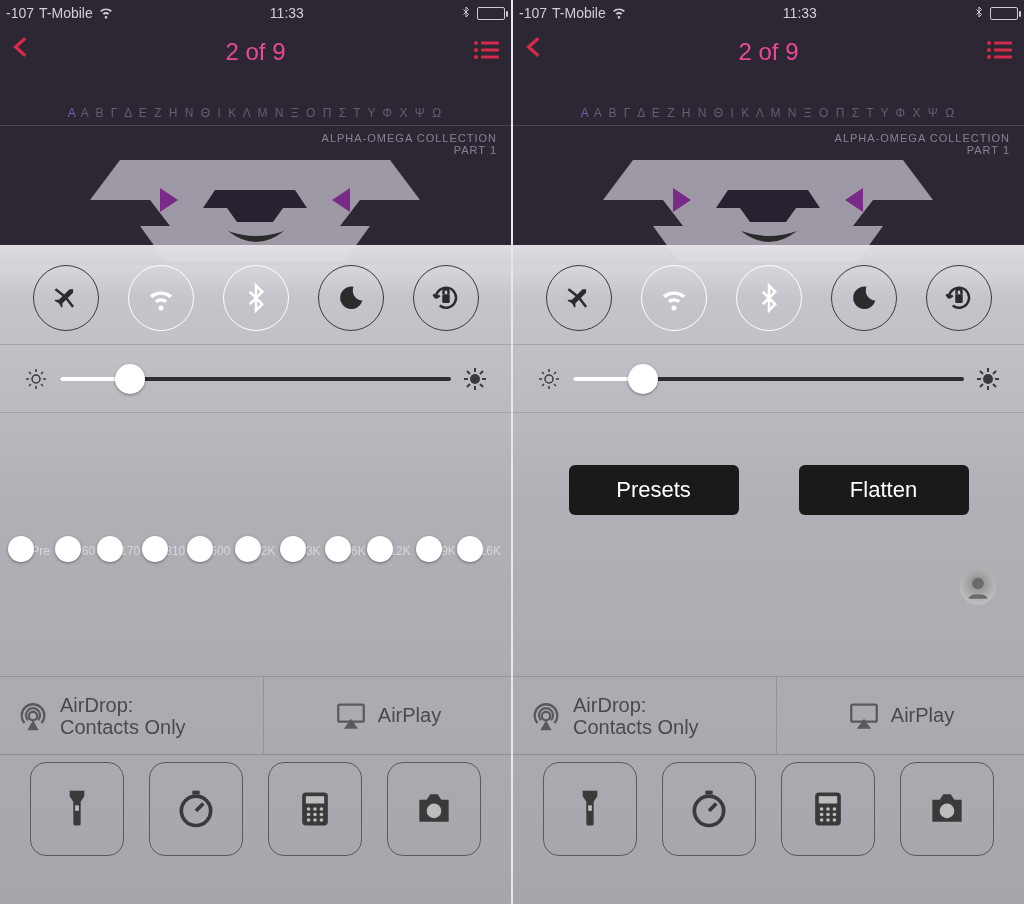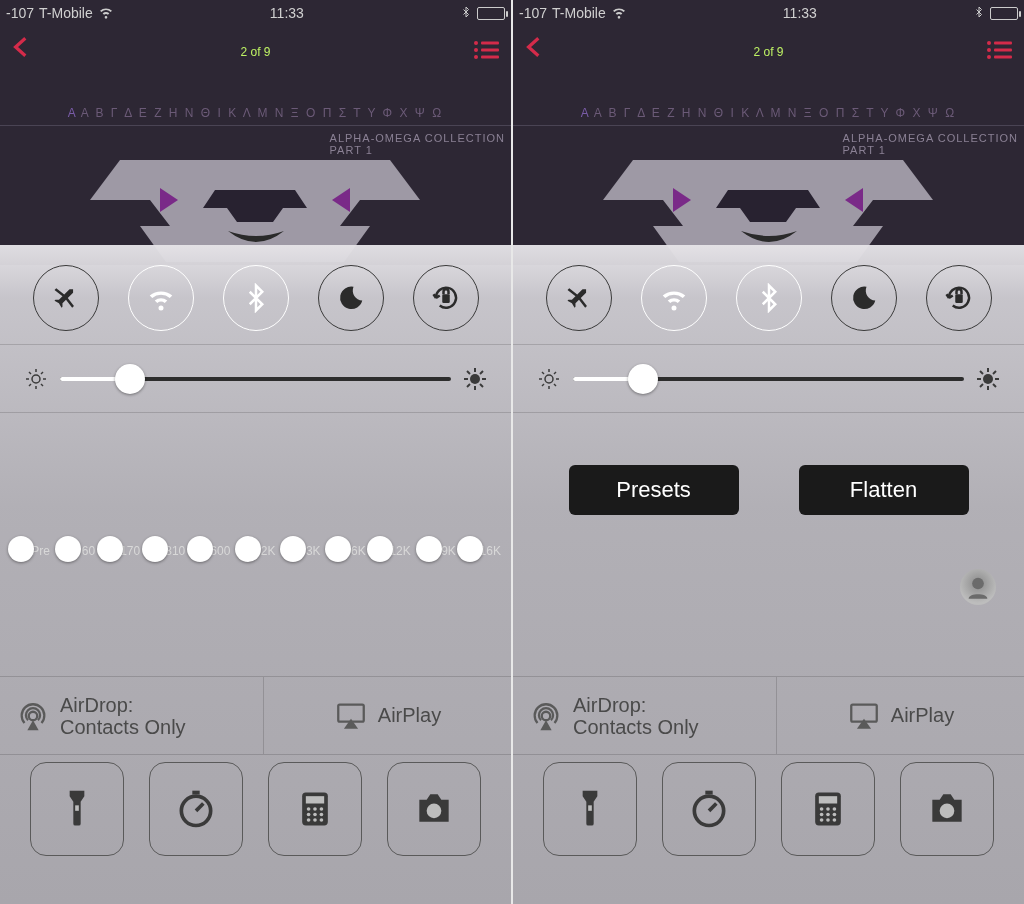--- a/index.html
+++ b/index.html
@@ -33,36 +33,36 @@
 .nav-bar {
   position:absolute; left:0; right:0; top:26px; height:52px;
   display:flex; align-items:center; justify-content:center;
   color:#c9c9c9;
 }
 .nav-back {
   position:absolute; left:8px; top:8px;
   width:26px; height:26px;
 }
 .nav-back svg { width:100%; height:100%; }
-.nav-title { font-size:12px; font-weight:500; color:#bef264; }
+.nav-title { font-size:24px; font-weight:500; color:#ec4899; }
 .nav-list {
   position:absolute; right:12px; top:14px;
   width:26px; height:20px;
 }
 .greek-row {
   position:absolute; left:0; right:0; top:100px; height:26px;
   display:flex; align-items:center; justify-content:center; gap:3px;
   color:#6b5a77; font-size:12px; letter-spacing:2px;
   border-bottom:1px solid #4a4454;
   padding:0 6px;
 }
 .greek-first { color:#7a5ca8; }
 .album-label {
-  position:absolute; right:6px; top:132px;
-  color:#8a8094; font-size:11px; letter-spacing:1px;
+  position:absolute; right:14px; top:132px;
+  text-align:right; color:#8a8094; font-size:11px; letter-spacing:1px;
 }
 .album-art {
   position:absolute; left:50px; top:160px; width:410px; height:140px;
 }
 
 .sheet {
   position:absolute; left:0; right:0; top:245px; bottom:0;
   background: linear-gradient(180deg, rgba(230,228,232,0.96) 0%, rgba(200,198,204,0.96) 8%, rgba(178,176,182,0.97) 40%, rgba(168,166,172,0.98) 100%);
 }
 .grip {

